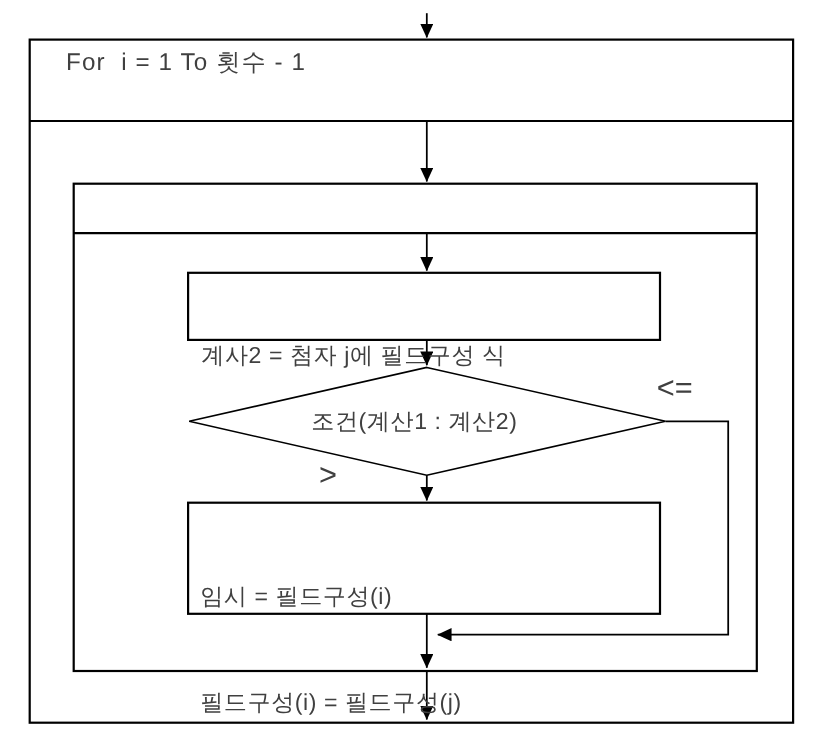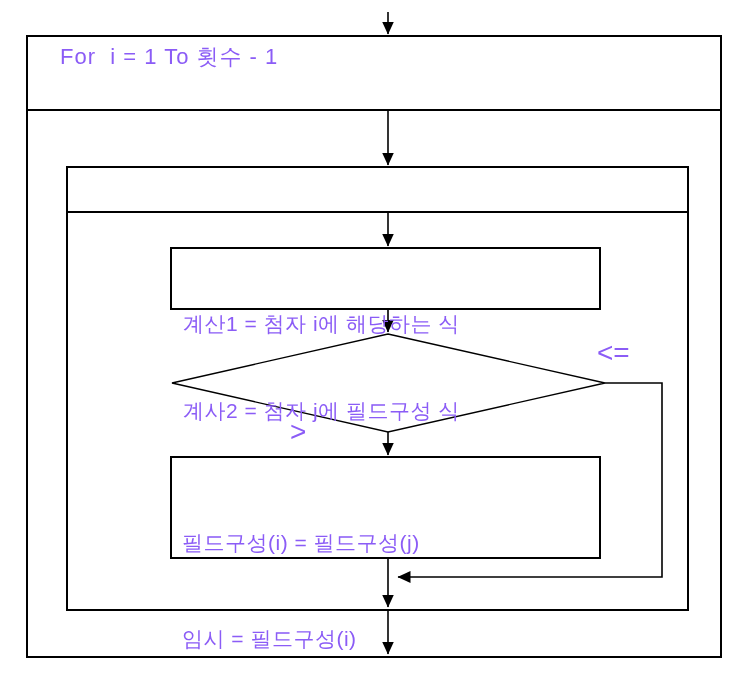--- a/index.html
+++ b/index.html
@@ -11,21 +11,21 @@
     color:#000000;
     overflow:hidden;
   }
   .canvas svg{position:absolute;left:0;top:0;}
   .lbl{
     position:absolute;
     white-space:pre;
     font-size:21px;
     line-height:26px;
     letter-spacing:0.5px;
-    color:#8b5cf6;
+    color:#404040;
   }
   .lbl.loop{font-size:22px;letter-spacing:1px;}
   .lbl.multi{line-height:29px;}
   .lbl.multi3{line-height:32px;}
   .lbl.branch{font-size:28px;font-weight:400;letter-spacing:0;}
 </style>
 </head>
 <body>
 
 <div class="canvas">
@@ -63,28 +63,28 @@
 
     <line x1="388" y1="558" x2="388" y2="607" stroke="#000" stroke-width="1.6" marker-end="url(#ah)"></line>
 
     <line x1="388" y1="610" x2="388" y2="654" stroke="#000" stroke-width="1.6" marker-end="url(#ah)"></line>
   </svg>
 
   <div class="lbl loop" style="left:60px;top:44px;">For  i = 1 To 횟수 - 1</div>
 
 
   <div class="lbl multi" style="left:183px;top:251px;">
-    <div>계산1 = 첨자 i에 해당하는 식</div>
     <div>계사2 = 첨자 j에 필드구성 식</div>
   </div>
 
+  <div class="lbl" style="left:283px;top:371px;">조건(계산1 : 계산2)</div>
 
   <div class="lbl branch" style="left:597px;top:340px;">&lt;=</div>
 
   <div class="lbl branch" style="left:290px;top:419px;">&gt;</div>
 
   <div class="lbl multi3" style="left:182px;top:463px;">
+    <div>임시 = 필드구성(i)</div>
     <div>필드구성(i) = 필드구성(j)</div>
-    <div>임시 = 필드구성(i)</div>
     
   </div>
 
 </div>
 
 </body></html>

